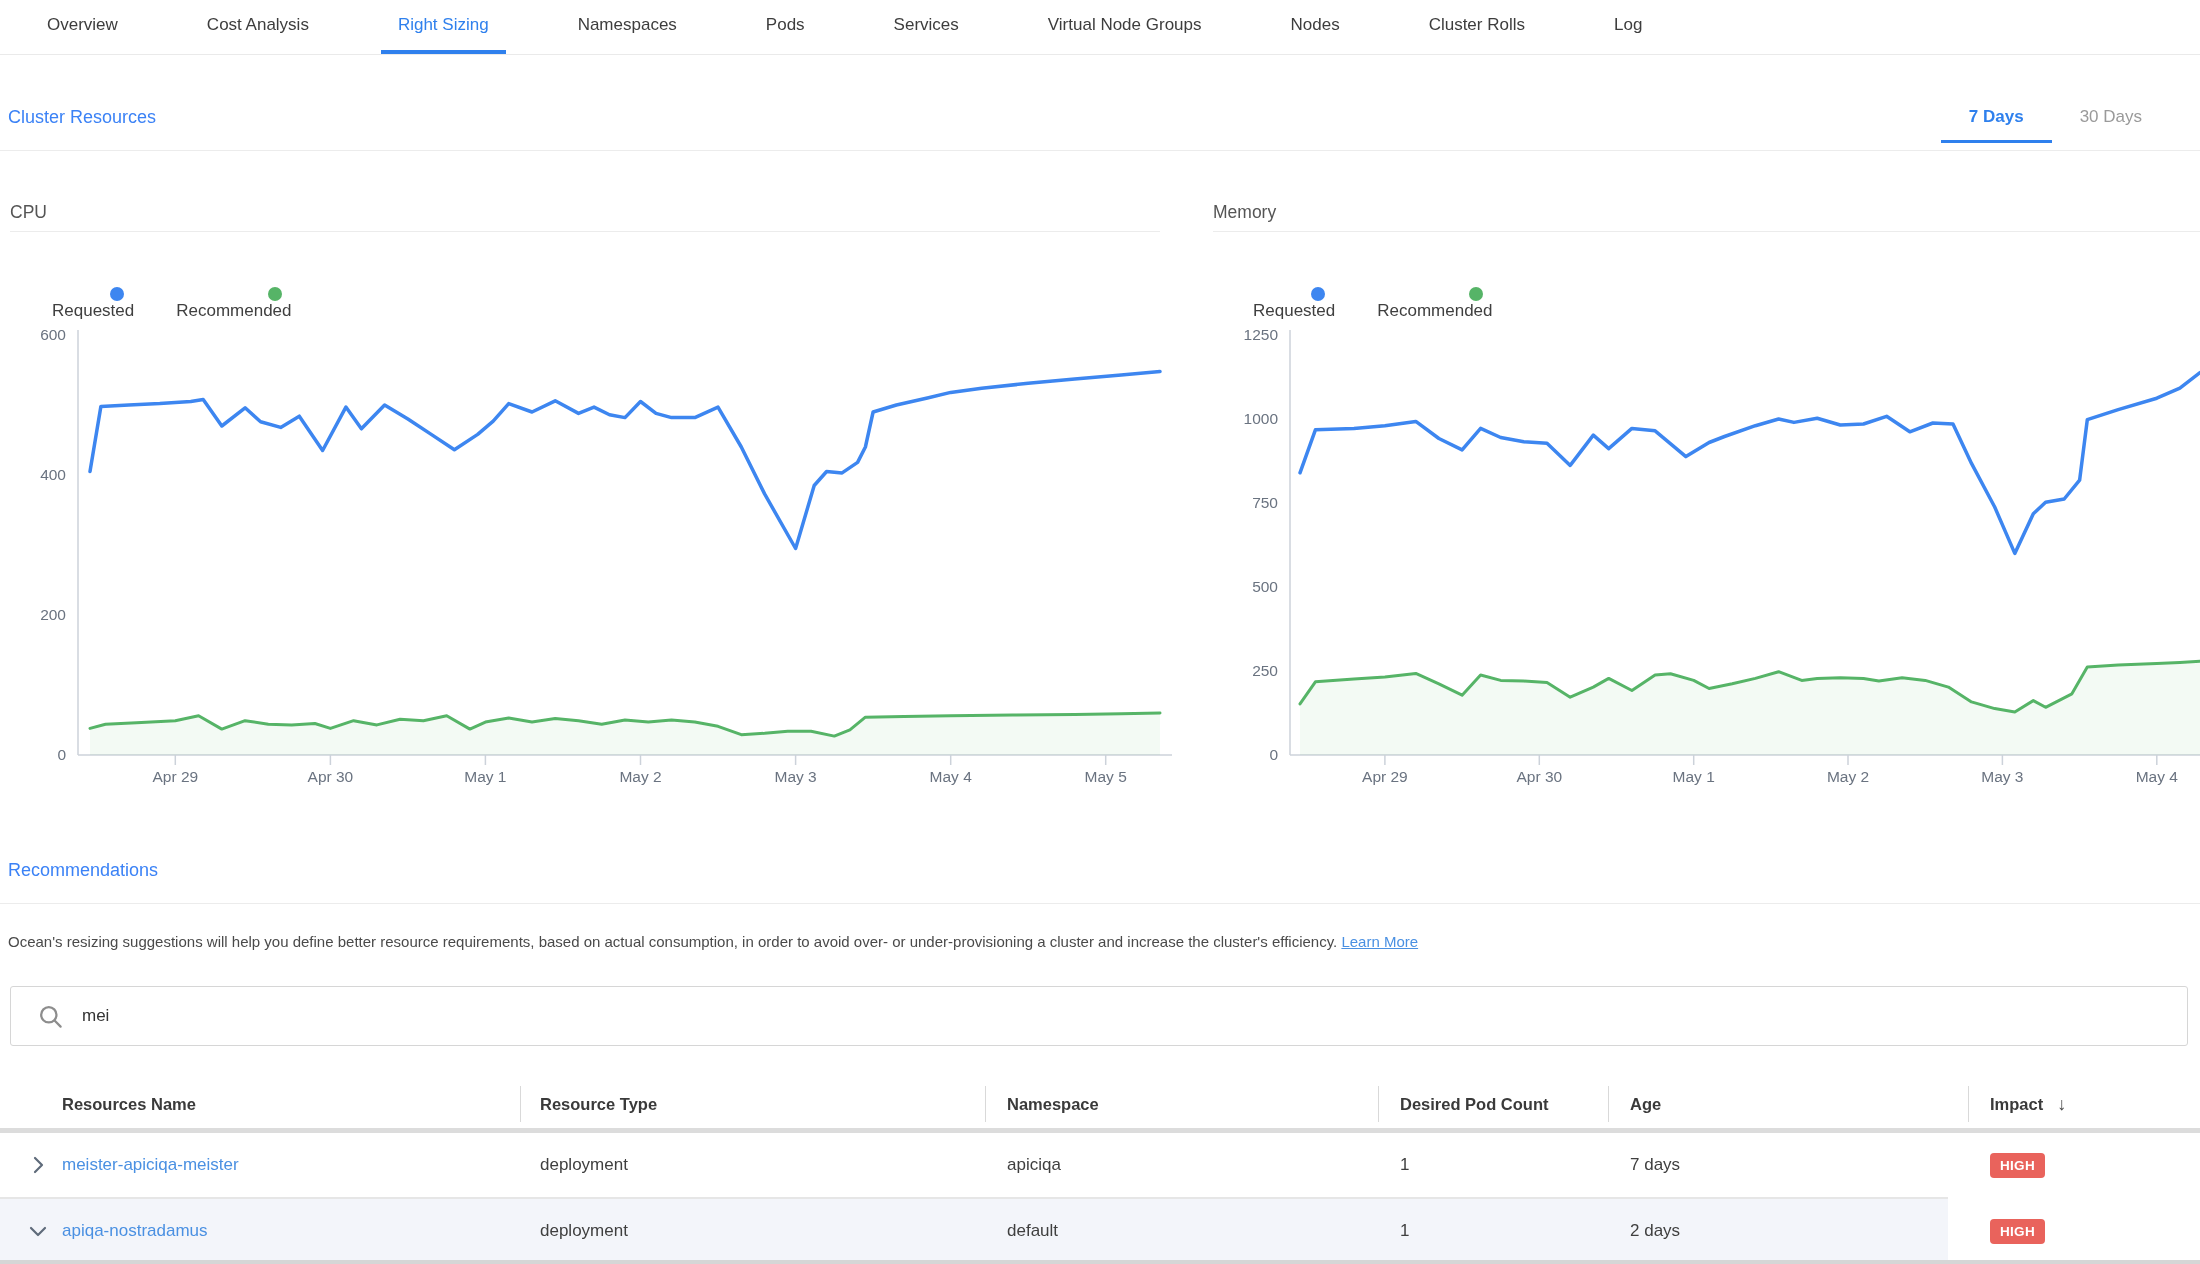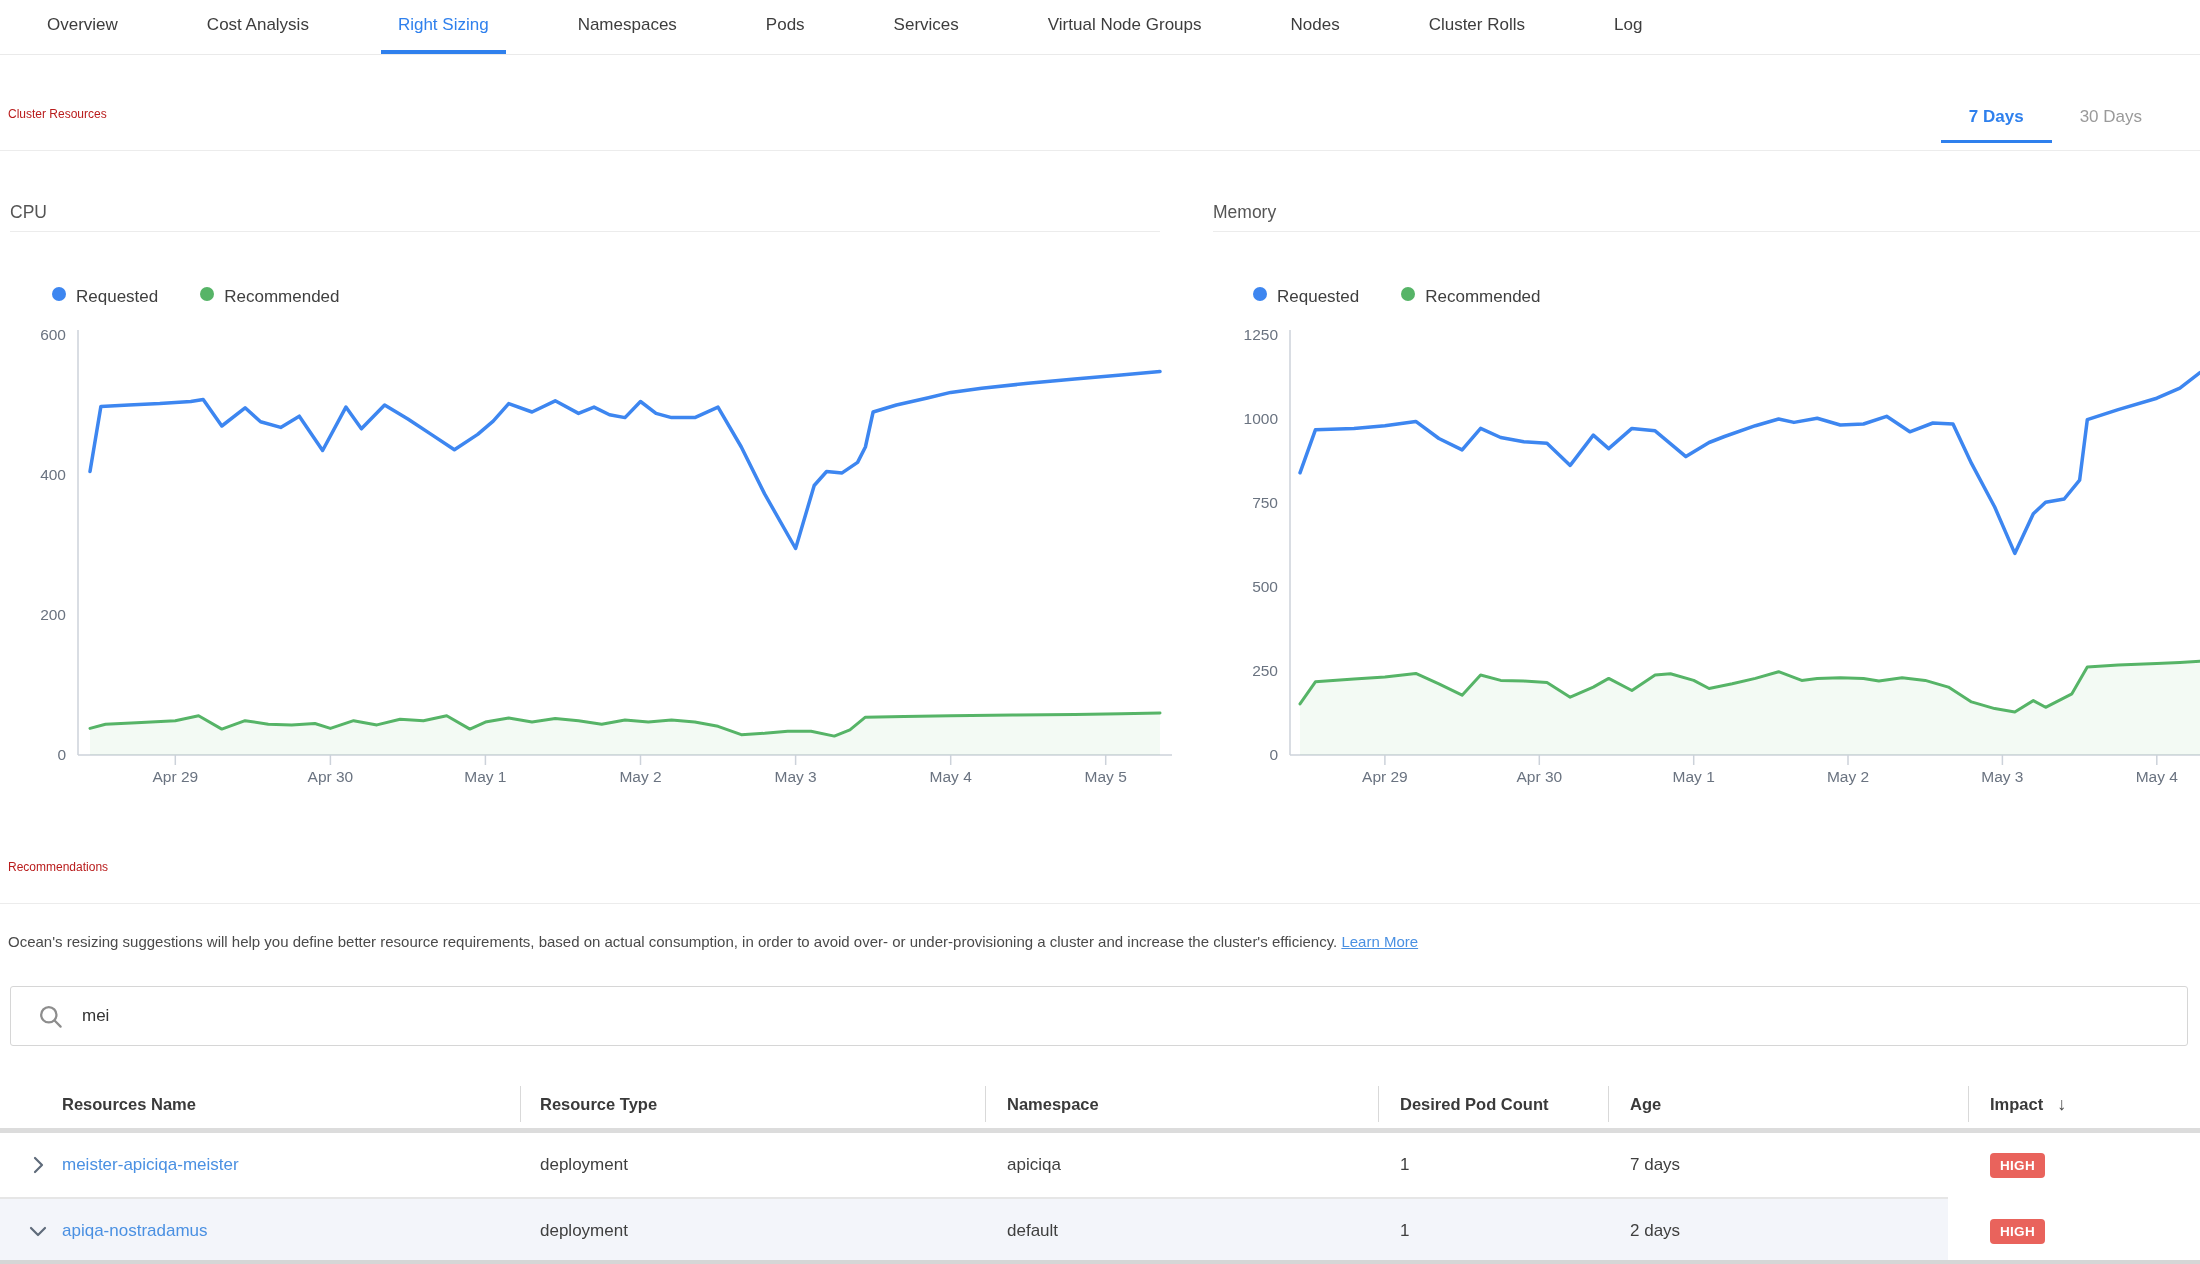--- a/index.html
+++ b/index.html
@@ -7,39 +7,39 @@
           font-family:"Liberation Sans",sans-serif;color:#3f3f3f;}
 
   
   .tabbar{position:absolute;left:0;top:0;width:2200px;height:55px;border-bottom:1px solid #eaeaea;
           display:flex;align-items:stretch;padding-left:30px;box-sizing:border-box;}
   .tab{display:flex;align-items:center;padding:0 17px;margin-right:55px;font-size:17px;color:#3d3d3d;
        cursor:pointer;box-sizing:border-box;border-bottom:4px solid transparent;white-space:nowrap;}
   .tab.active{color:#2f80ed;border-bottom-color:#2f80ed;}
 
   
-  .section-title{position:absolute;font-size:12px;color:#b91c1c;}
+  .section-title{position:absolute;font-size:18px;color:#3b82f6;}
   .cr-title{left:8px;top:107px;}
   .range-tabs{position:absolute;top:107px;right:30px;display:flex;}
   .range-tab{font-size:17px;color:#9a9a9a;padding:0 28px 14px 28px;cursor:pointer;position:relative;white-space:nowrap;}
   .range-tab.active{color:#2f80ed;font-weight:700;}
   .range-tab.active::after{content:"";position:absolute;left:0;right:0;bottom:-2px;height:3px;background:#2f80ed;}
   .hdiv{position:absolute;height:1px;background:#ececec;}
   .div-cr{left:0;top:150px;width:2200px;}
 
   
   .chart-title{position:absolute;top:202px;font-size:17.5px;color:#555;}
   .cpu-title{left:10px;}
   .mem-title{left:1213px;}
   .div-cpu{left:10px;top:231px;width:1150px;}
   .div-mem{left:1213px;top:231px;width:987px;}
   .legend{position:absolute;top:287px;display:flex;align-items:center;font-size:17px;color:#3f3f3f;}
   .legend-cpu{left:52px;}
   .legend-mem{left:1253px;}
-  .legend-item{display:flex;align-items:flex-start;margin-right:42px;}
+  .legend-item{display:flex;align-items:flex-end;margin-right:42px;flex-direction:column;}
   .legend-dot{width:14px;height:14px;border-radius:50%;margin-right:10px;}
   svg.chart{position:absolute;top:320px;overflow:visible;}
   svg.chart text{font-family:"Liberation Sans",sans-serif;font-size:15.5px;fill:#6a7380;}
   #cpu-svg{left:10px;}
   #mem-svg{left:1213px;}
 
   
   .rec-title{left:8px;top:860px;}
   .div-rec{left:0;top:903px;width:2200px;}
   .rec-text{position:absolute;left:8px;top:933px;font-size:15px;color:#4a4a4a;white-space:nowrap;}

